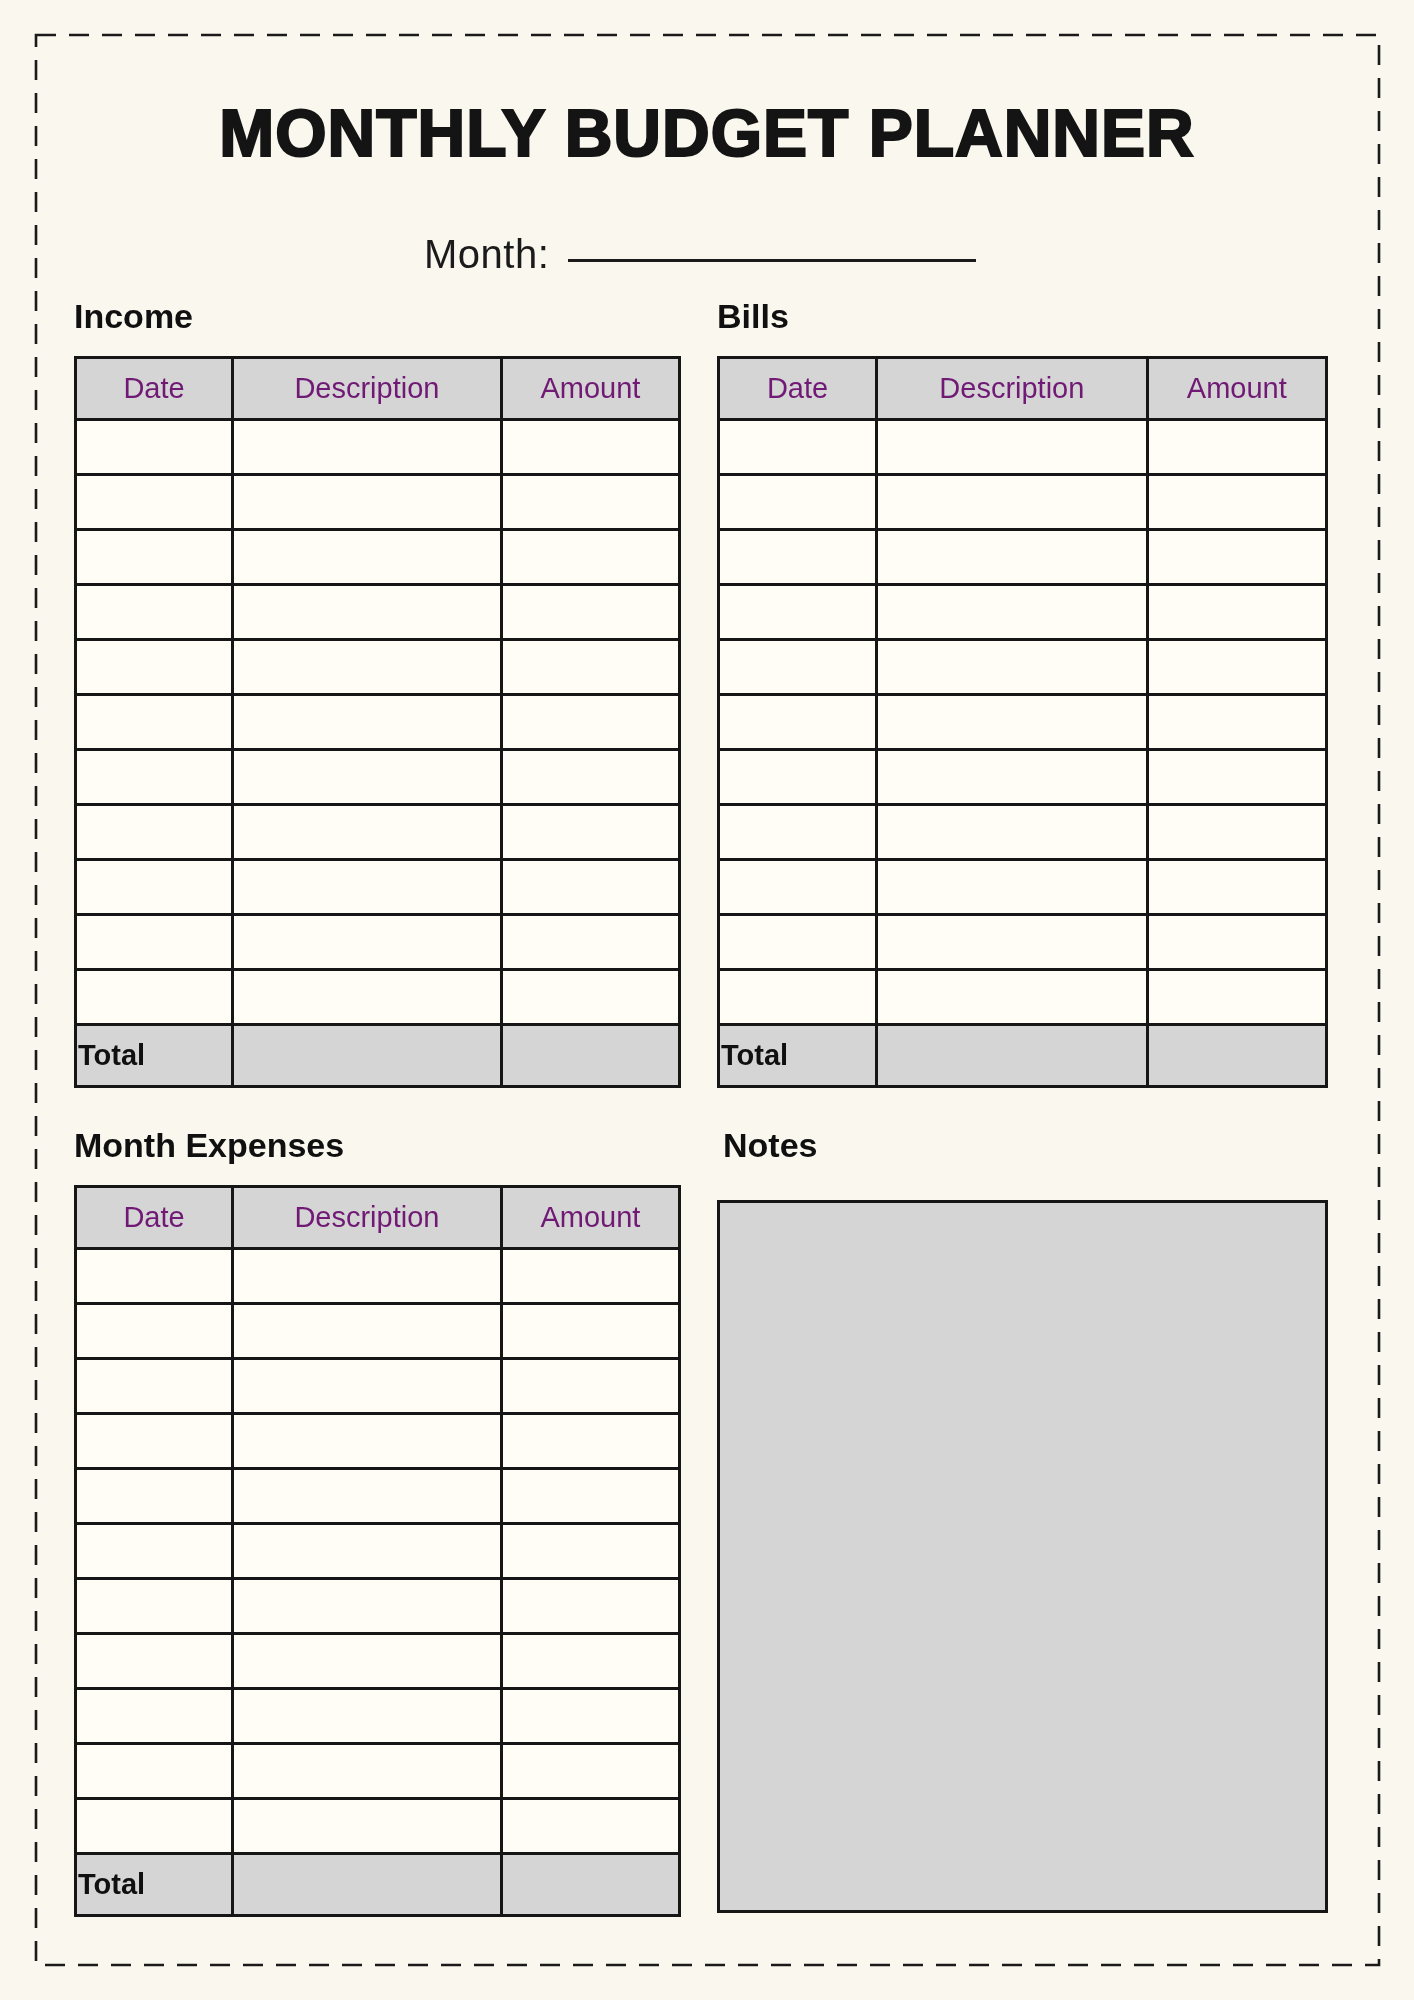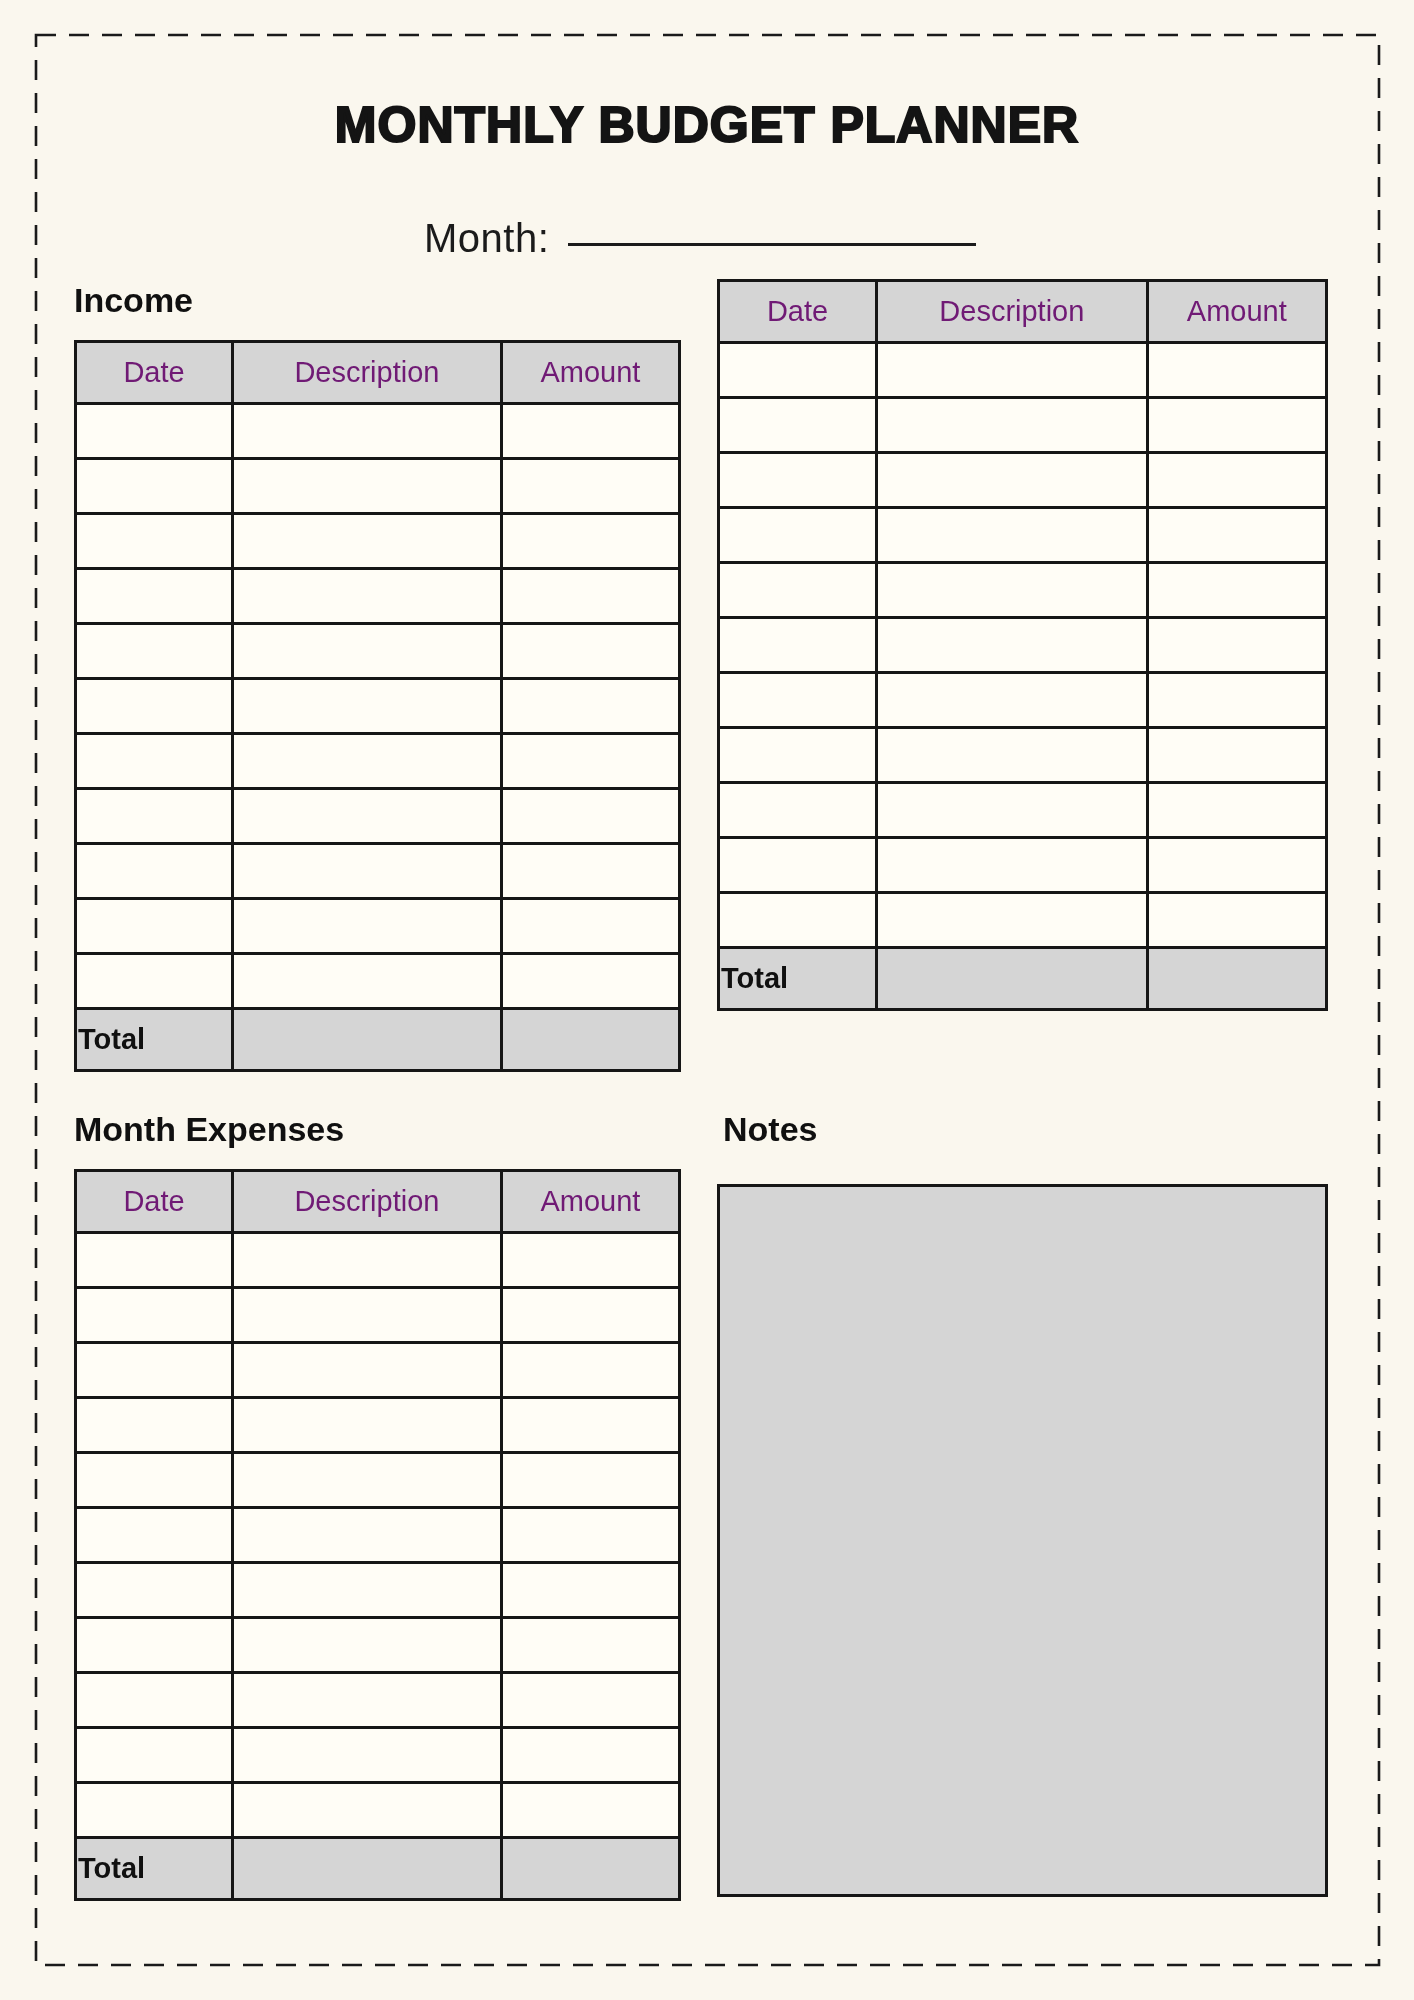--- a/index.html
+++ b/index.html
@@ -17,21 +17,21 @@
     font-family:"Liberation Sans","DejaVu Sans",sans-serif;
     color:var(--ink);
     position:relative;
     overflow:hidden;
   }
   .border-svg{position:absolute;inset:0;width:1414px;height:2000px;pointer-events:none;}
   .content{position:relative;}
   h1.title{
     margin:100px 0 0;
     text-align:center;
-    font-size:50px;
+    font-size:66px;
     line-height:1;
     font-weight:bold;
     letter-spacing:1px;
     -webkit-text-stroke:2.2px var(--ink);
     color:var(--ink);
   }
   .month-row{
     margin-top:64px;
     padding-left:424px;
     font-size:40px;
@@ -199,20 +199,21 @@
           <tr>
             <td class="total-cell">Total</td>
             <td></td>
             <td></td>
           </tr>
         </tfoot>
       </table>
     </section>
 
     <section>
+      <h2 class="sec">Bills</h2>
       <table class="planner">
         <colgroup>
             <col style="width:26%">
             <col style="width:44.5%">
             <col style="width:29.5%">
           </colgroup>
         <thead>
           <tr>
             <th>Date</th>
             <th>Description</th>

